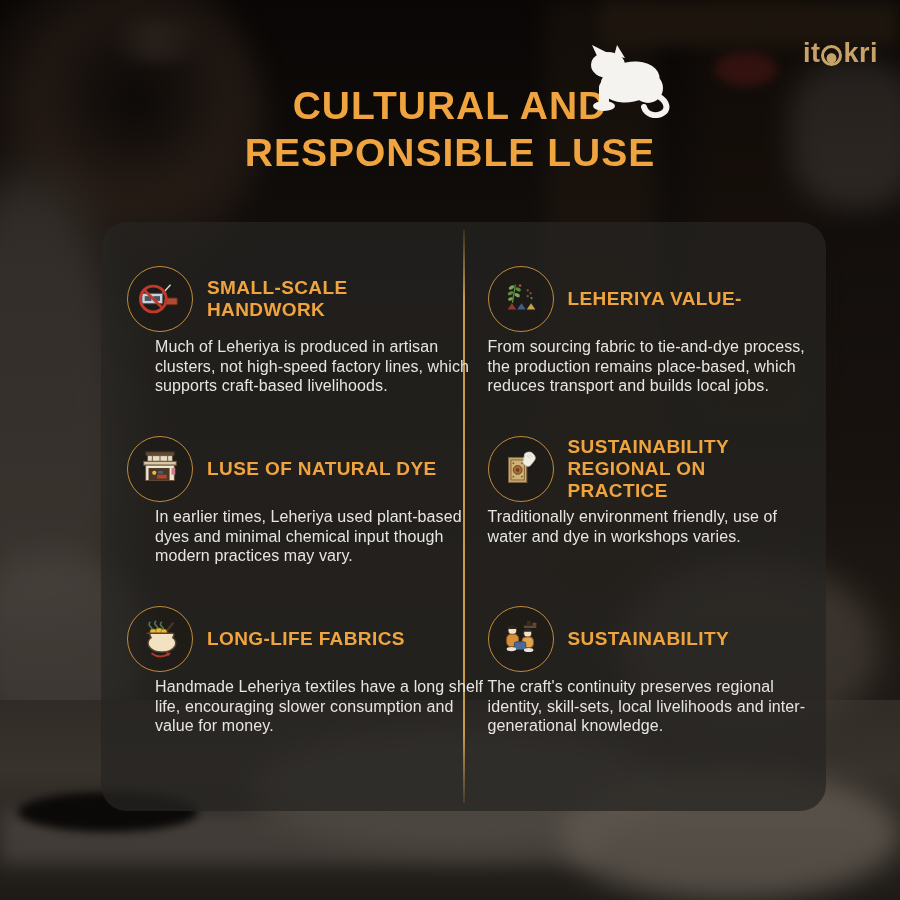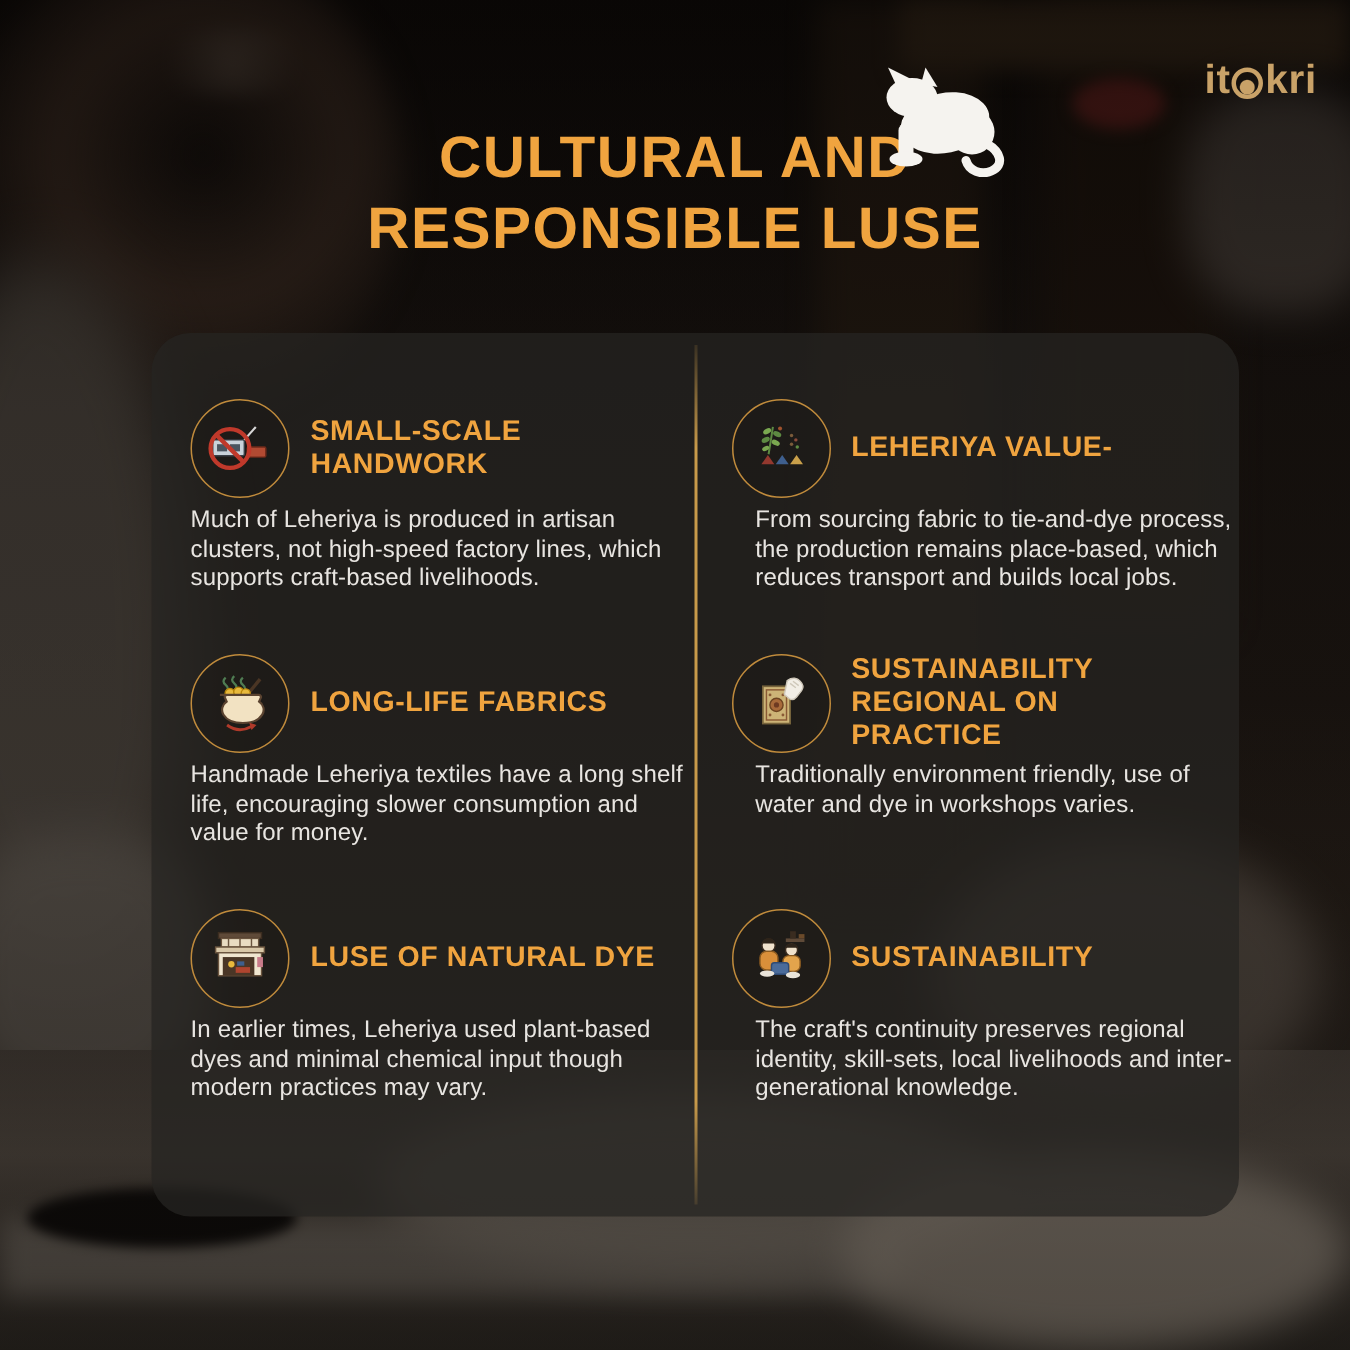--- a/index.html
+++ b/index.html
@@ -60,22 +60,22 @@
   .col-left{padding-left:26px;padding-right:22px;}
   .col-right{padding-left:24px;padding-right:32px;}
   .card{position:relative;height:170px;}
   .card-head{position:absolute;top:0;left:0;right:0;display:flex;align-items:center;gap:14px;}
   .icon-circle{flex:0 0 auto;width:64px;height:64px;border:1.5px solid #c08b3c;border-radius:50%;
     display:flex;align-items:center;justify-content:center;background:rgba(18,14,10,.25);}
   .card-title{color:#F0A43F;font-weight:800;font-size:19px;line-height:22px;letter-spacing:.4px;}
   .card-title span{display:block;}
   .card-body{position:absolute;top:71px;left:0;color:#E8E5E1;font-size:16px;line-height:19.5px;
     letter-spacing:.1px;}
-  .col-left .card-body{width:336px;}
-  .col-right .card-body{width:326px;margin-left:16px;}
+  .col-left .card-body{width:336px;margin-left:28px;}
+  .col-right .card-body{width:326px;}
 </style>
 </head>
 <body>
 
 <div class="canvas">
 
   <div class="bg">
     <div class="bg-base"></div>
     <div class="blob bg-head"></div>
     <div class="blob bg-glasses"></div>
@@ -145,64 +145,64 @@
               <span>HANDWORK</span>
             </div>
           </div>
           <div class="card-body">Much of Leheriya is produced in artisan clusters, not high-speed factory lines, which supports craft-based livelihoods.</div>
         </div>
 
         <div class="card">
           <div class="card-head">
             <div class="icon-circle">
               <svg width="44" height="42" viewBox="0 0 46 42">
-                <path d="M13,3 q-3,2.5 0,5 q3,2.5 0,5" fill="none" stroke="#4f7c52" stroke-width="1.6"></path>
-                <path d="M19,2 q-3,2.5 0,5 q3,2.5 0,5" fill="none" stroke="#4f7c52" stroke-width="1.6"></path>
-                <path d="M25,3 q-3,2.5 0,5 q3,2.5 0,5" fill="none" stroke="#4f7c52" stroke-width="1.6"></path>
-                <line x1="37" y1="4" x2="28" y2="15" stroke="#4a3524" stroke-width="2.4"></line>
-                <circle cx="16" cy="14" r="3.4" fill="#e8b93c" stroke="#b8860b" stroke-width="1"></circle>
-                <circle cx="22" cy="13" r="3.4" fill="#e8b93c" stroke="#b8860b" stroke-width="1"></circle>
-                <circle cx="27" cy="14" r="3.2" fill="#e8b93c" stroke="#b8860b" stroke-width="1"></circle>
-                <path d="M9,15 h27 c1.2,0 2,1 1.5,2 l-1.2,2.6 c3,2 4.2,6 2.2,9.2 c-2.3,3.8 -7.5,5.8 -13.5,5.8 c-6,0 -11.2,-2 -13.5,-5.8 c-2,-3.2 -0.8,-7.2 2.2,-9.2 l-1.2,-2.6 c-0.5,-1 0.3,-2 1.5,-2 z" fill="#f2e2c2" stroke="#5a4330" stroke-width="1.5"></path>
-                <path d="M14,36 q8,6 17,1" fill="none" stroke="#b03a2a" stroke-width="2"></path>
-                <path d="M31,39.5 l3.5,-3.5 -5,-1.5 z" fill="#b03a2a"></path>
-              </svg>
-            </div>
-            <div class="card-title">
-              <span>LONG-LIFE FABRICS</span>
-              <span></span>
-            </div>
-          </div>
-          <div class="card-body">Handmade Leheriya textiles have a long shelf life, encouraging slower consumption and value for money.</div>
-        </div>
-
-        <div class="card">
-          <div class="card-head">
-            <div class="icon-circle">
-              <svg width="44" height="42" viewBox="0 0 46 42">
                 <rect x="8" y="3" width="30" height="4" fill="#5f4a38" stroke="#3c2d20" stroke-width="1"></rect>
                 <rect x="10" y="7" width="26" height="6" fill="#e9dcc2" stroke="#6a543e" stroke-width="1"></rect>
                 <line x1="15" y1="7" x2="15" y2="13" stroke="#6a543e" stroke-width="1"></line>
                 <line x1="23" y1="7" x2="23" y2="13" stroke="#6a543e" stroke-width="1"></line>
                 <line x1="31" y1="7" x2="31" y2="13" stroke="#6a543e" stroke-width="1"></line>
                 <rect x="6" y="13" width="34" height="4" fill="#d9c8a8" stroke="#6a543e" stroke-width="1"></rect>
                 <rect x="8" y="17" width="30" height="16" fill="#f0e6d0" stroke="#6a543e" stroke-width="1"></rect>
                 <rect x="11" y="20" width="22" height="13" fill="#4a3626"></rect>
                 <circle cx="17" cy="25" r="2.2" fill="#e8b93c"></circle>
                 <rect x="20" y="27" width="10" height="4" fill="#b0452f"></rect>
                 <rect x="21" y="23" width="5" height="3" fill="#3e5f8e"></rect>
                 <rect x="35" y="20" width="4" height="7" fill="#c97b8a"></rect>
               </svg>
             </div>
             <div class="card-title">
               <span>LUSE OF NATURAL DYE</span>
               <span></span>
             </div>
           </div>
           <div class="card-body">In earlier times, Leheriya used plant-based dyes and minimal chemical input though modern practices may vary.</div>
+        </div>
+
+        <div class="card">
+          <div class="card-head">
+            <div class="icon-circle">
+              <svg width="44" height="42" viewBox="0 0 46 42">
+                <path d="M13,3 q-3,2.5 0,5 q3,2.5 0,5" fill="none" stroke="#4f7c52" stroke-width="1.6"></path>
+                <path d="M19,2 q-3,2.5 0,5 q3,2.5 0,5" fill="none" stroke="#4f7c52" stroke-width="1.6"></path>
+                <path d="M25,3 q-3,2.5 0,5 q3,2.5 0,5" fill="none" stroke="#4f7c52" stroke-width="1.6"></path>
+                <line x1="37" y1="4" x2="28" y2="15" stroke="#4a3524" stroke-width="2.4"></line>
+                <circle cx="16" cy="14" r="3.4" fill="#e8b93c" stroke="#b8860b" stroke-width="1"></circle>
+                <circle cx="22" cy="13" r="3.4" fill="#e8b93c" stroke="#b8860b" stroke-width="1"></circle>
+                <circle cx="27" cy="14" r="3.2" fill="#e8b93c" stroke="#b8860b" stroke-width="1"></circle>
+                <path d="M9,15 h27 c1.2,0 2,1 1.5,2 l-1.2,2.6 c3,2 4.2,6 2.2,9.2 c-2.3,3.8 -7.5,5.8 -13.5,5.8 c-6,0 -11.2,-2 -13.5,-5.8 c-2,-3.2 -0.8,-7.2 2.2,-9.2 l-1.2,-2.6 c-0.5,-1 0.3,-2 1.5,-2 z" fill="#f2e2c2" stroke="#5a4330" stroke-width="1.5"></path>
+                <path d="M14,36 q8,6 17,1" fill="none" stroke="#b03a2a" stroke-width="2"></path>
+                <path d="M31,39.5 l3.5,-3.5 -5,-1.5 z" fill="#b03a2a"></path>
+              </svg>
+            </div>
+            <div class="card-title">
+              <span>LONG-LIFE FABRICS</span>
+              <span></span>
+            </div>
+          </div>
+          <div class="card-body">Handmade Leheriya textiles have a long shelf life, encouraging slower consumption and value for money.</div>
         </div>
 
       </div>
 
       <div class="col col-right">
 
         <div class="card">
           <div class="card-head">
             <div class="icon-circle">
               <svg width="44" height="42" viewBox="0 0 46 42">

